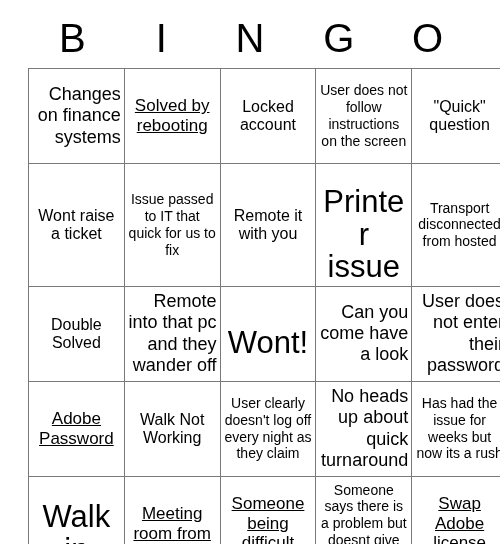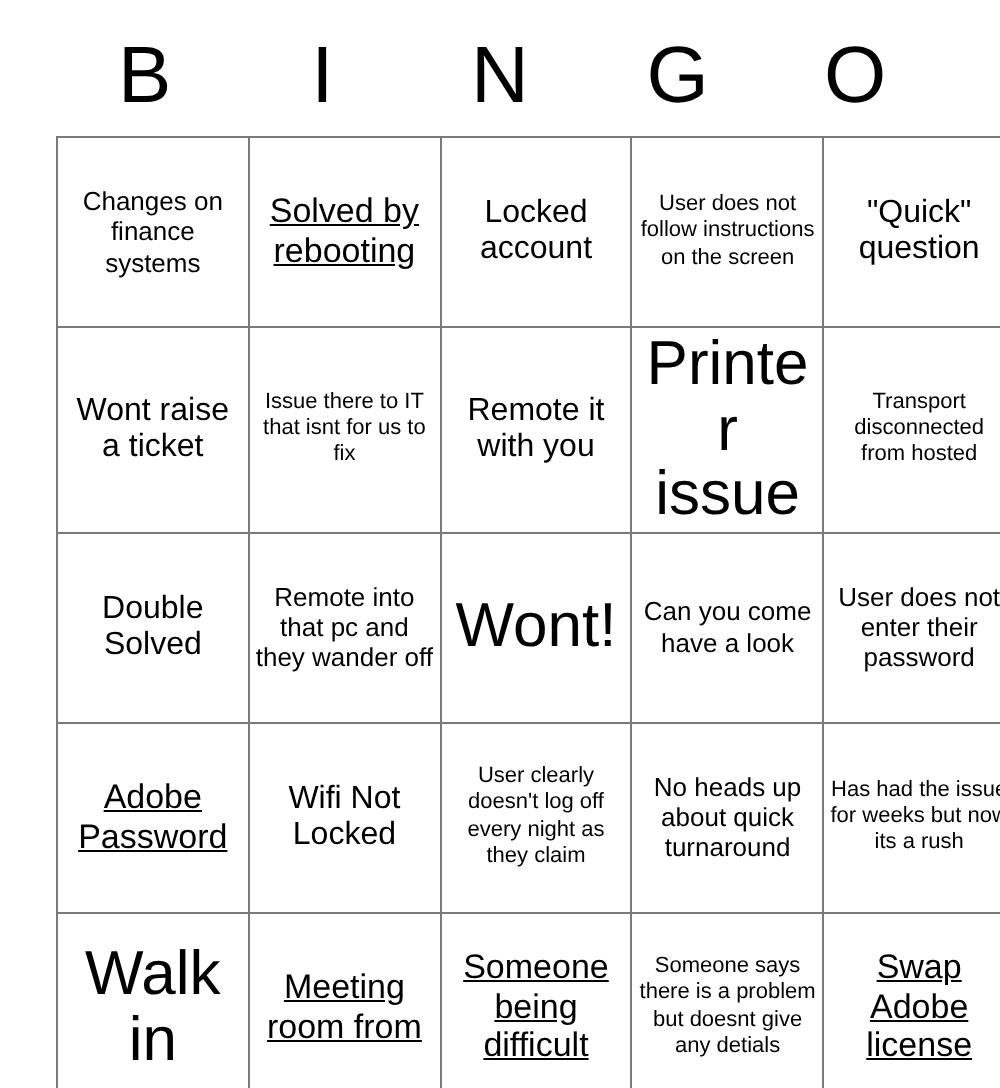--- a/index.html
+++ b/index.html
@@ -61,25 +61,25 @@
     color: #000000;
   }
 
   .cell-text {
     display: block;
     line-height: 1.14;
     word-wrap: break-word;
   }
 
   
-  .sz-xl   { font-size: 31px; line-height: 1.05; }
+  .sz-xl   { font-size: 31px; line-height: 1.05; margin-top: 20px; }
   .sz-lg   { font-size: 16px; line-height: 1.12; text-align: center; }
   .sz-md   { font-size: 17px; line-height: 1.15; text-decoration: underline; }
-  .sz-sm   { font-size: 13px; line-height: 1.18; }
-  .sz-xs   { font-size: 11px; line-height: 1.2;  }
+  .sz-sm   { font-size: 18px; line-height: 1.18; text-align: right; }
+  .sz-xs   { font-size: 14px; line-height: 1.2;  }
 </style>
 </head>
 <body>
 
 <div id="bingo-card">
 
   <div class="header-row">
     <div class="header-letter">B</div>
     <div class="header-letter">I</div>
     <div class="header-letter">N</div>
@@ -104,21 +104,21 @@
           </td>
         <td>
             <span class="cell-text sz-lg">"Quick" question</span>
           </td>
       </tr>
       <tr>
         <td>
             <span class="cell-text sz-lg">Wont raise a ticket</span>
           </td>
         <td>
-            <span class="cell-text sz-xs">Issue there to IT that isnt for us to fix</span>
+            <span class="cell-text sz-xs">Issue passed to IT that quick for us to fix</span>
           </td>
         <td>
             <span class="cell-text sz-lg">Remote it with you</span>
           </td>
         <td>
             <span class="cell-text sz-xl">Printer issue</span>
           </td>
         <td>
             <span class="cell-text sz-xs">Transport disconnected from hosted</span>
           </td>
@@ -138,21 +138,21 @@
           </td>
         <td>
             <span class="cell-text sz-sm">User does not enter their password</span>
           </td>
       </tr>
       <tr>
         <td>
             <span class="cell-text sz-md">Adobe Password</span>
           </td>
         <td>
-            <span class="cell-text sz-lg">Wifi Not Locked</span>
+            <span class="cell-text sz-lg">Walk Not Working</span>
           </td>
         <td>
             <span class="cell-text sz-xs">User clearly doesn't log off every night as they claim</span>
           </td>
         <td>
             <span class="cell-text sz-sm">No heads up about quick turnaround</span>
           </td>
         <td>
             <span class="cell-text sz-xs">Has had the issue for weeks but now its a rush</span>
           </td>

